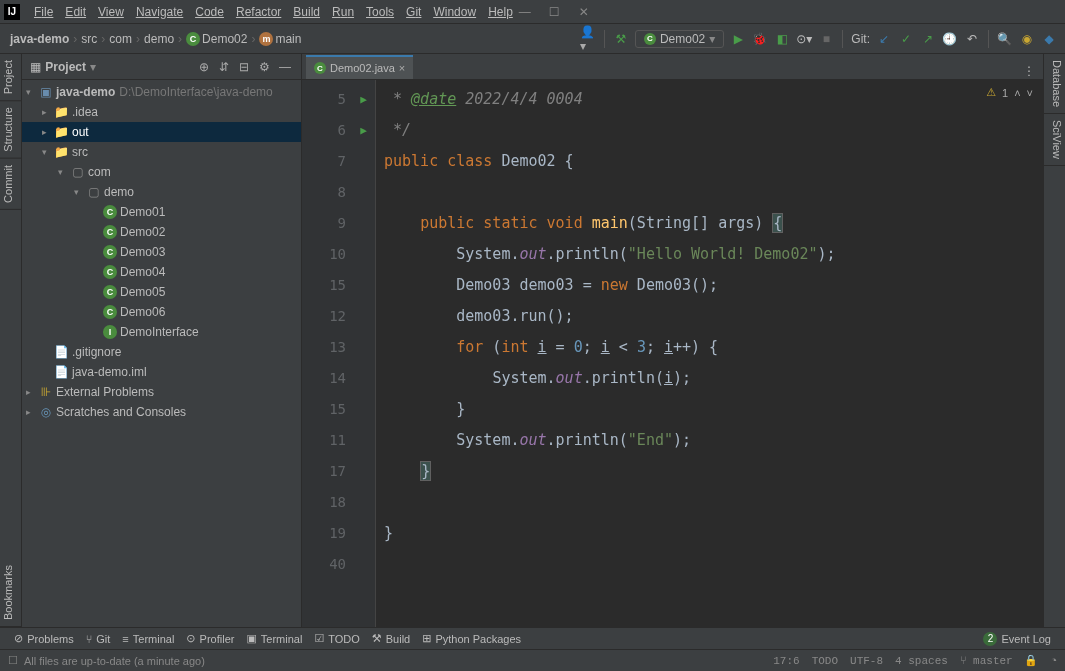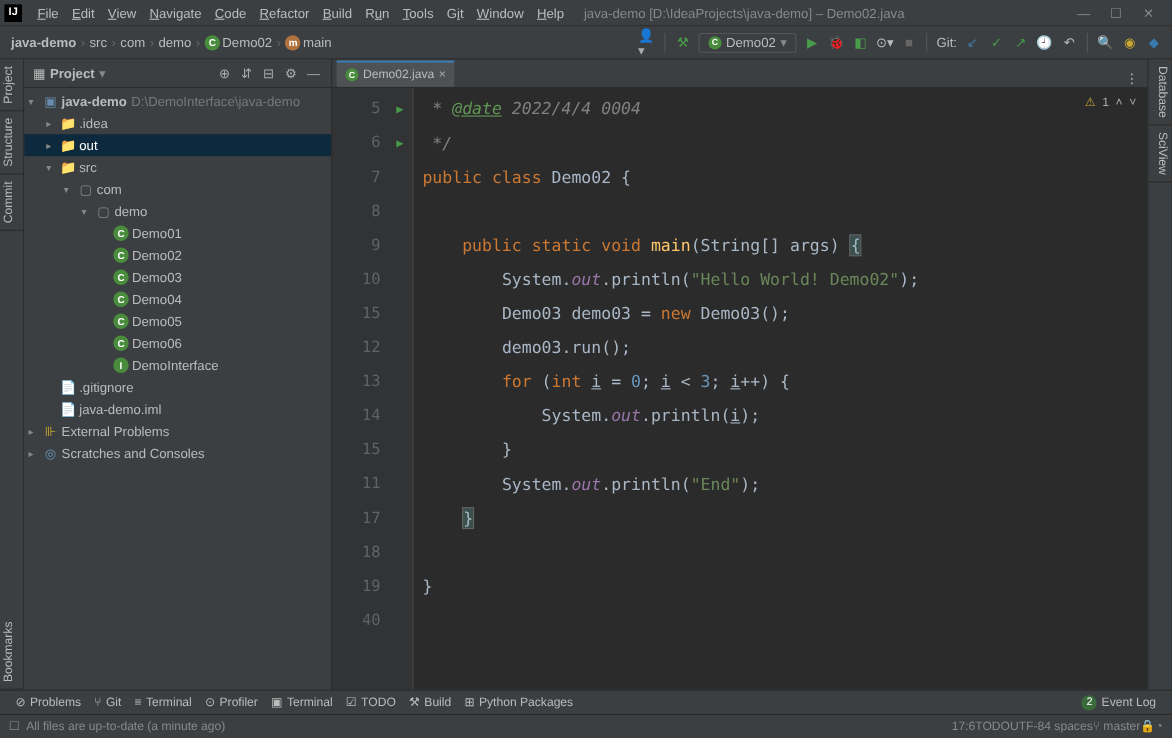--- a/index.html
+++ b/index.html
@@ -26,20 +26,21 @@
   width: 16px; height: 16px;
   background: #000;
   color: #fff;
   display: flex; align-items: center; justify-content: center;
   font-size: 10px; font-weight: bold;
   margin-right: 8px;
 }
 .menu-item {
   padding: 0 6px;
   cursor: pointer;
+  text-decoration: underline;
 }
 .menu-item u { text-decoration: underline; }
 .window-title {
   flex: 1;
   color: #888;
   padding-left: 12px;
   text-align: left;
 }
 .win-controls { display: flex; gap: 16px; padding-right: 8px; }
 .win-btn { width: 14px; height: 14px; cursor: pointer; color: #888; }
@@ -224,42 +225,41 @@
 
 .status-bar {
   height: 22px;
   background: #3c3f41;
   border-top: 1px solid #2b2b2b;
   display: flex; align-items: center;
   padding: 0 8px;
   font-size: 11px;
   color: #888;
 }
-.sb-right { margin-left: auto; display: flex; align-items: center; gap: 0; }
+.sb-right { margin-left: auto; display: flex; align-items: center; gap: 12px; font-family: Liberation Mono, monospace; }
 .sb-item { cursor: pointer; }
 .lock-icon { color: #888; }
 </style>
 </head>
 <body>
 
 <div class="titlebar">
   <div class="app-icon">IJ</div>
   <div class="menu-item"><u>F</u>ile</div>
   <div class="menu-item"><u>E</u>dit</div>
   <div class="menu-item"><u>V</u>iew</div>
   <div class="menu-item"><u>N</u>avigate</div>
   <div class="menu-item"><u>C</u>ode</div>
   <div class="menu-item"><u>R</u>efactor</div>
   <div class="menu-item"><u>B</u>uild</div>
   <div class="menu-item">R<u>u</u>n</div>
   <div class="menu-item"><u>T</u>ools</div>
   <div class="menu-item">G<u>i</u>t</div>
   <div class="menu-item"><u>W</u>indow</div>
   <div class="menu-item"><u>H</u>elp</div>
-  <div class="window-title">java-demo [D:\IdeaProjects\java-demo] – Demo02.java</div>
   <div class="win-controls">
     <div class="win-btn">—</div>
     <div class="win-btn">☐</div>
     <div class="win-btn">✕</div>
   </div>
 </div>
 
 <div class="toolbar">
   <div class="breadcrumbs">
     <span class="crumb">

